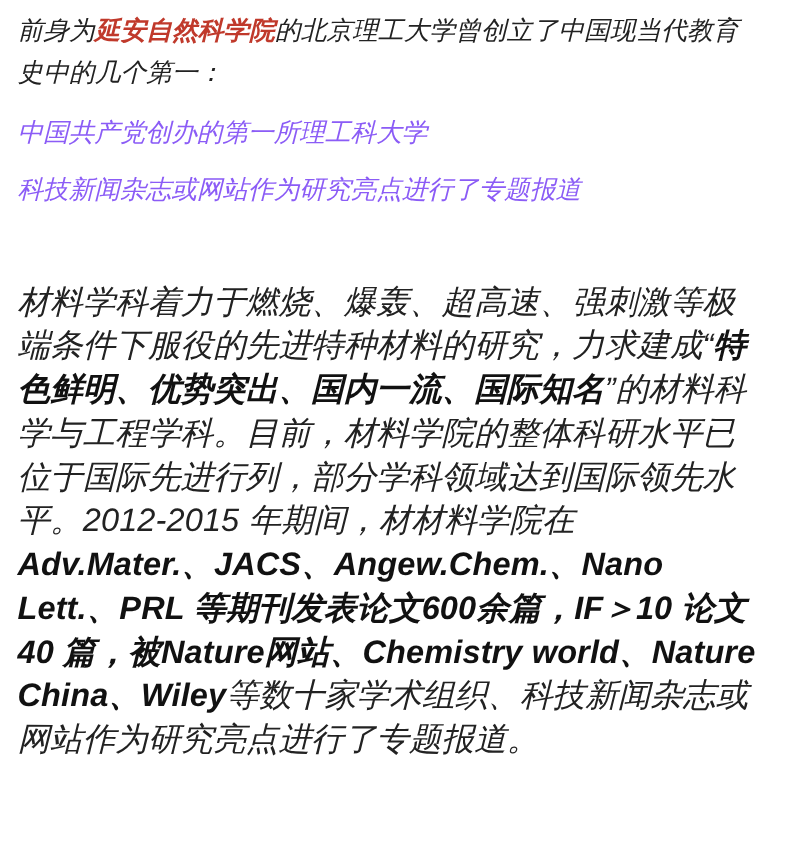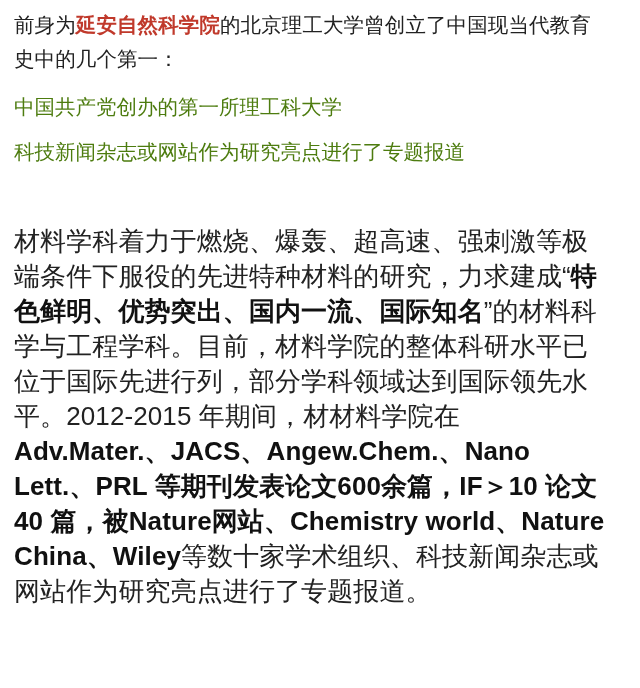--- a/index.html
+++ b/index.html
@@ -13,38 +13,39 @@
     font-family: "Liberation Sans", "DejaVu Sans", sans-serif;
     color: #1a1a1a;
     overflow: hidden;
   }
   .page {
     width: 640px;
     height: 500px;
     box-sizing: border-box;
     padding: 8px 29px 0 14px;
     position: relative;
+    font-style: italic;
   }
   .para {
     font-size: 20.5px;
     line-height: 34px;
     color: #222222;
     letter-spacing: 0.1px;
     margin: 0;
     text-align: left;
   }
   .intro {
     margin-bottom: 14px;
   }
   .hl-red {
     color: #c0392b;
     font-weight: 700;
   }
   .red-line {
-    color: #4d7c0f;
+    color: #8b5cf6;
     font-size: 20.5px;
     line-height: 34px;
     font-weight: 400;
     margin: 0 0 11px 0;
   }
   .red-lines {
     margin-top: 2px;
   }
   .gap {
     height: 44px;

